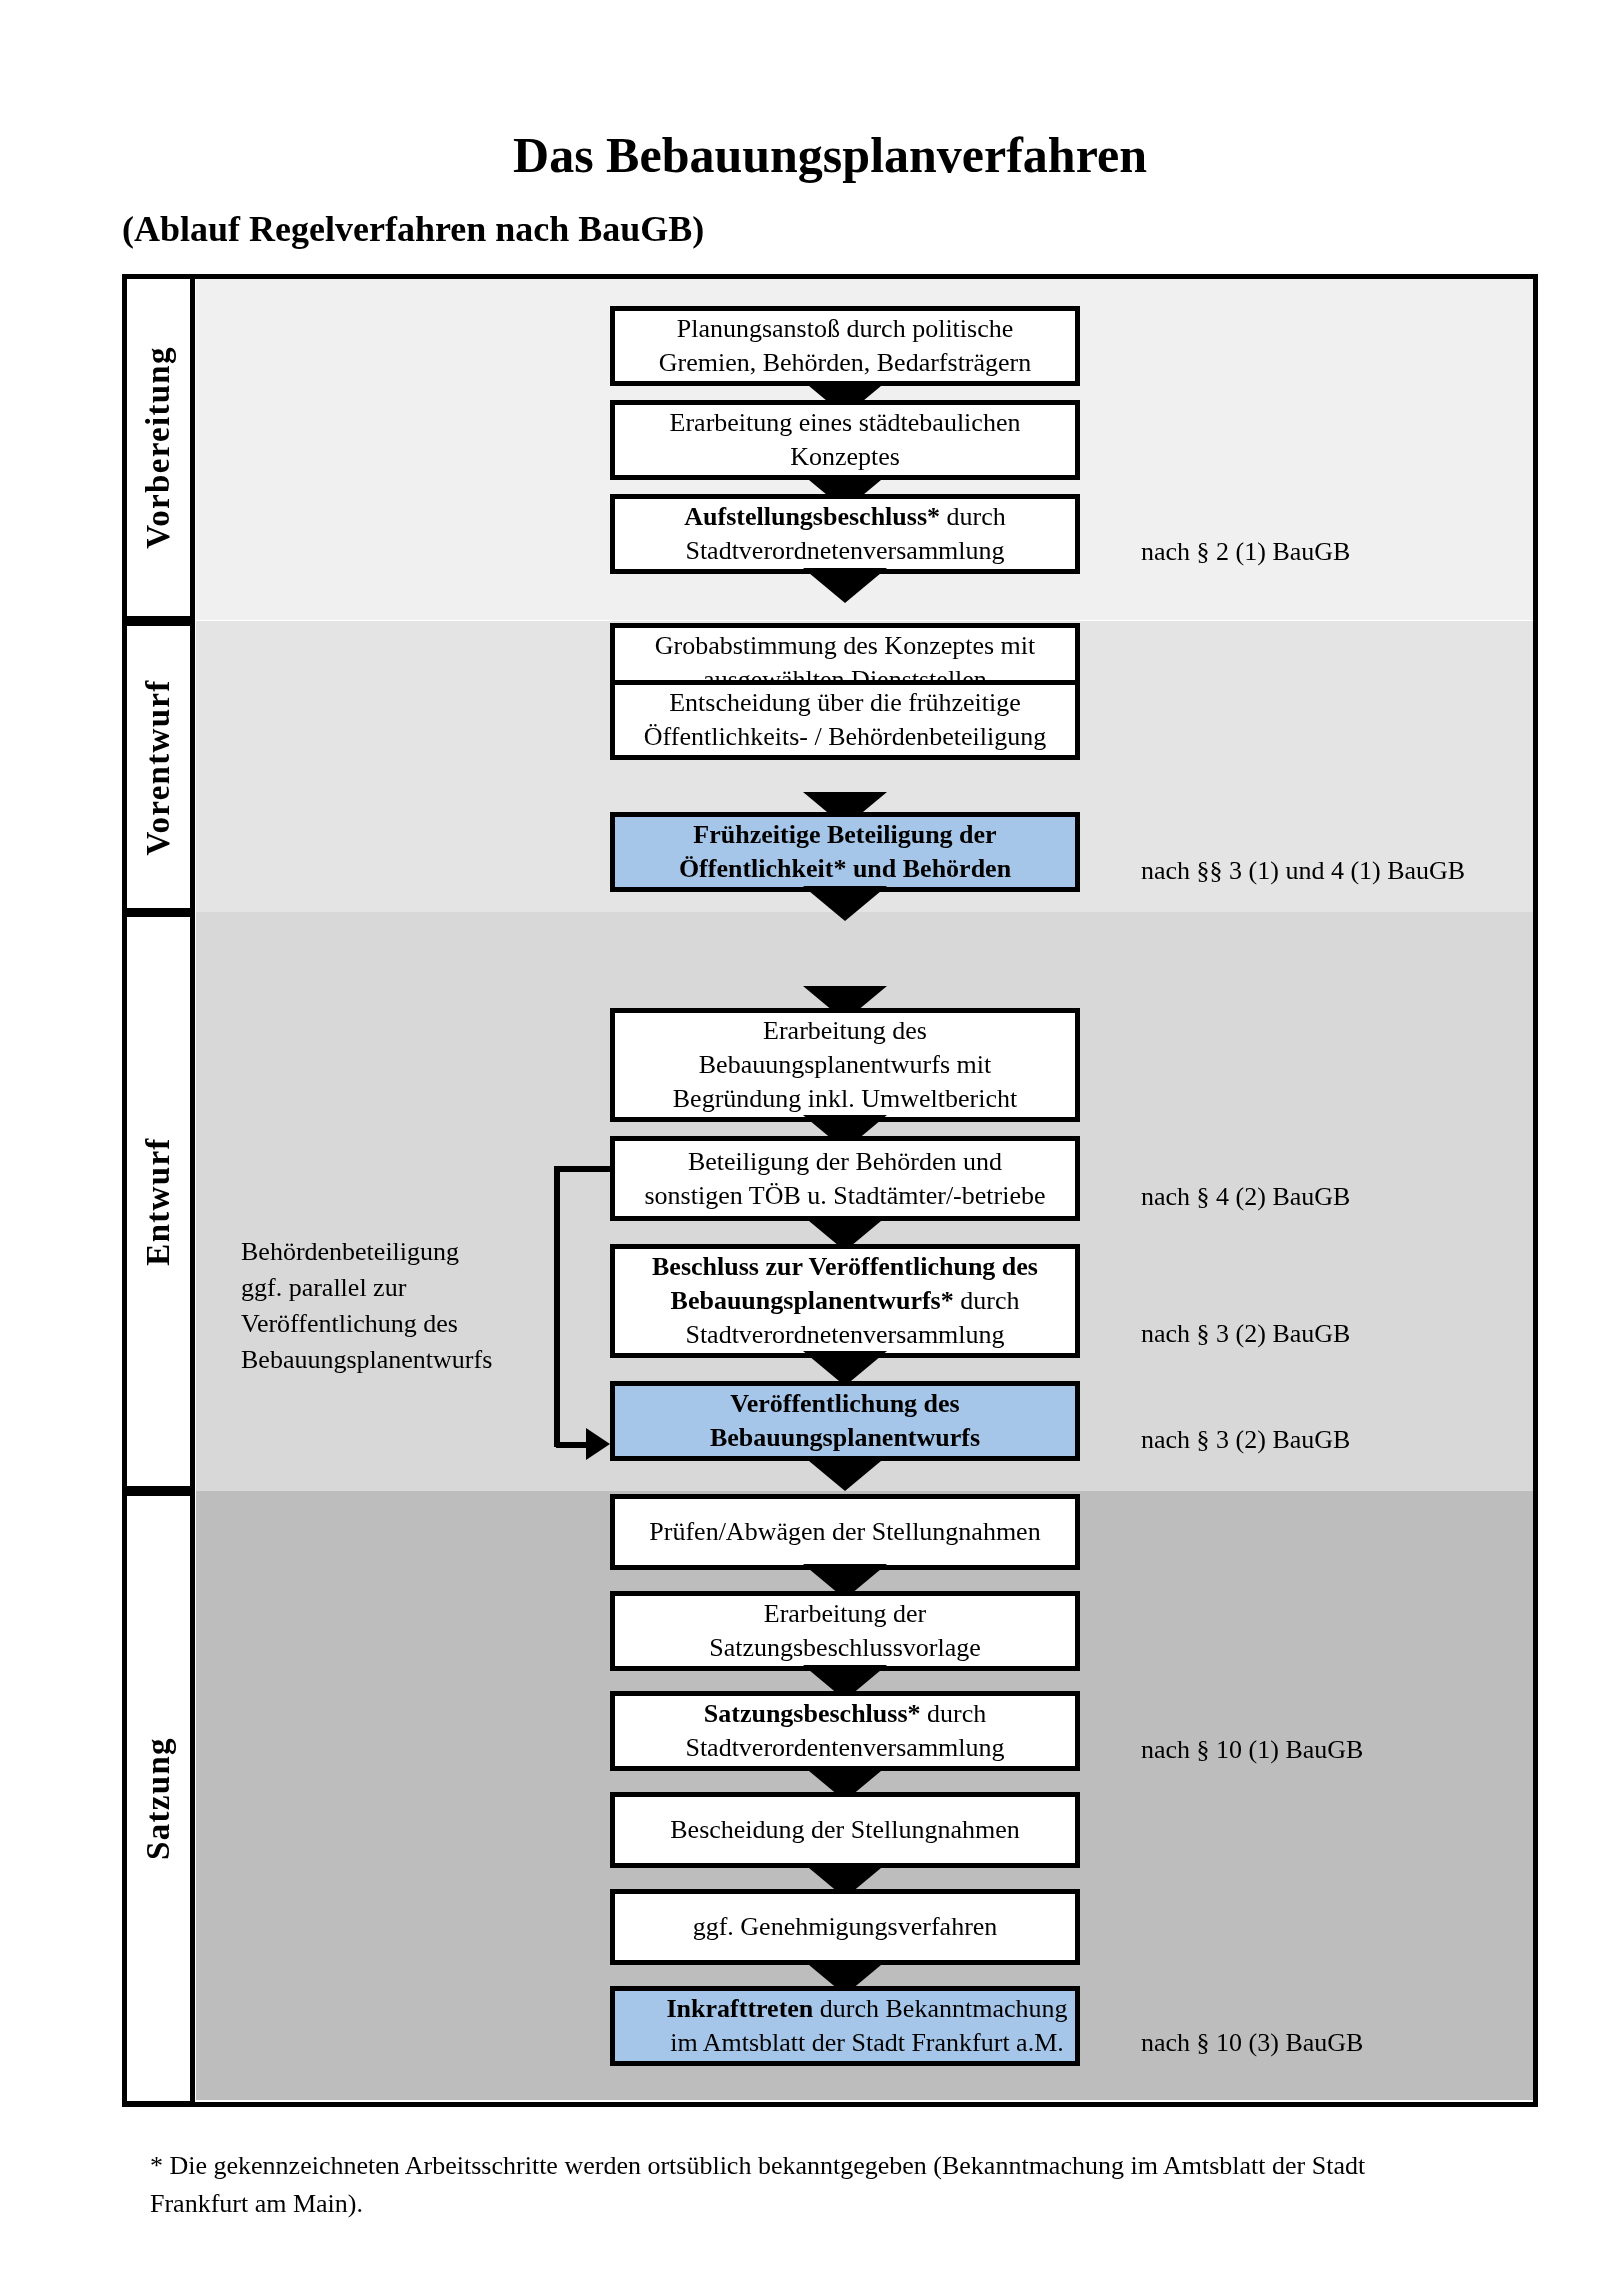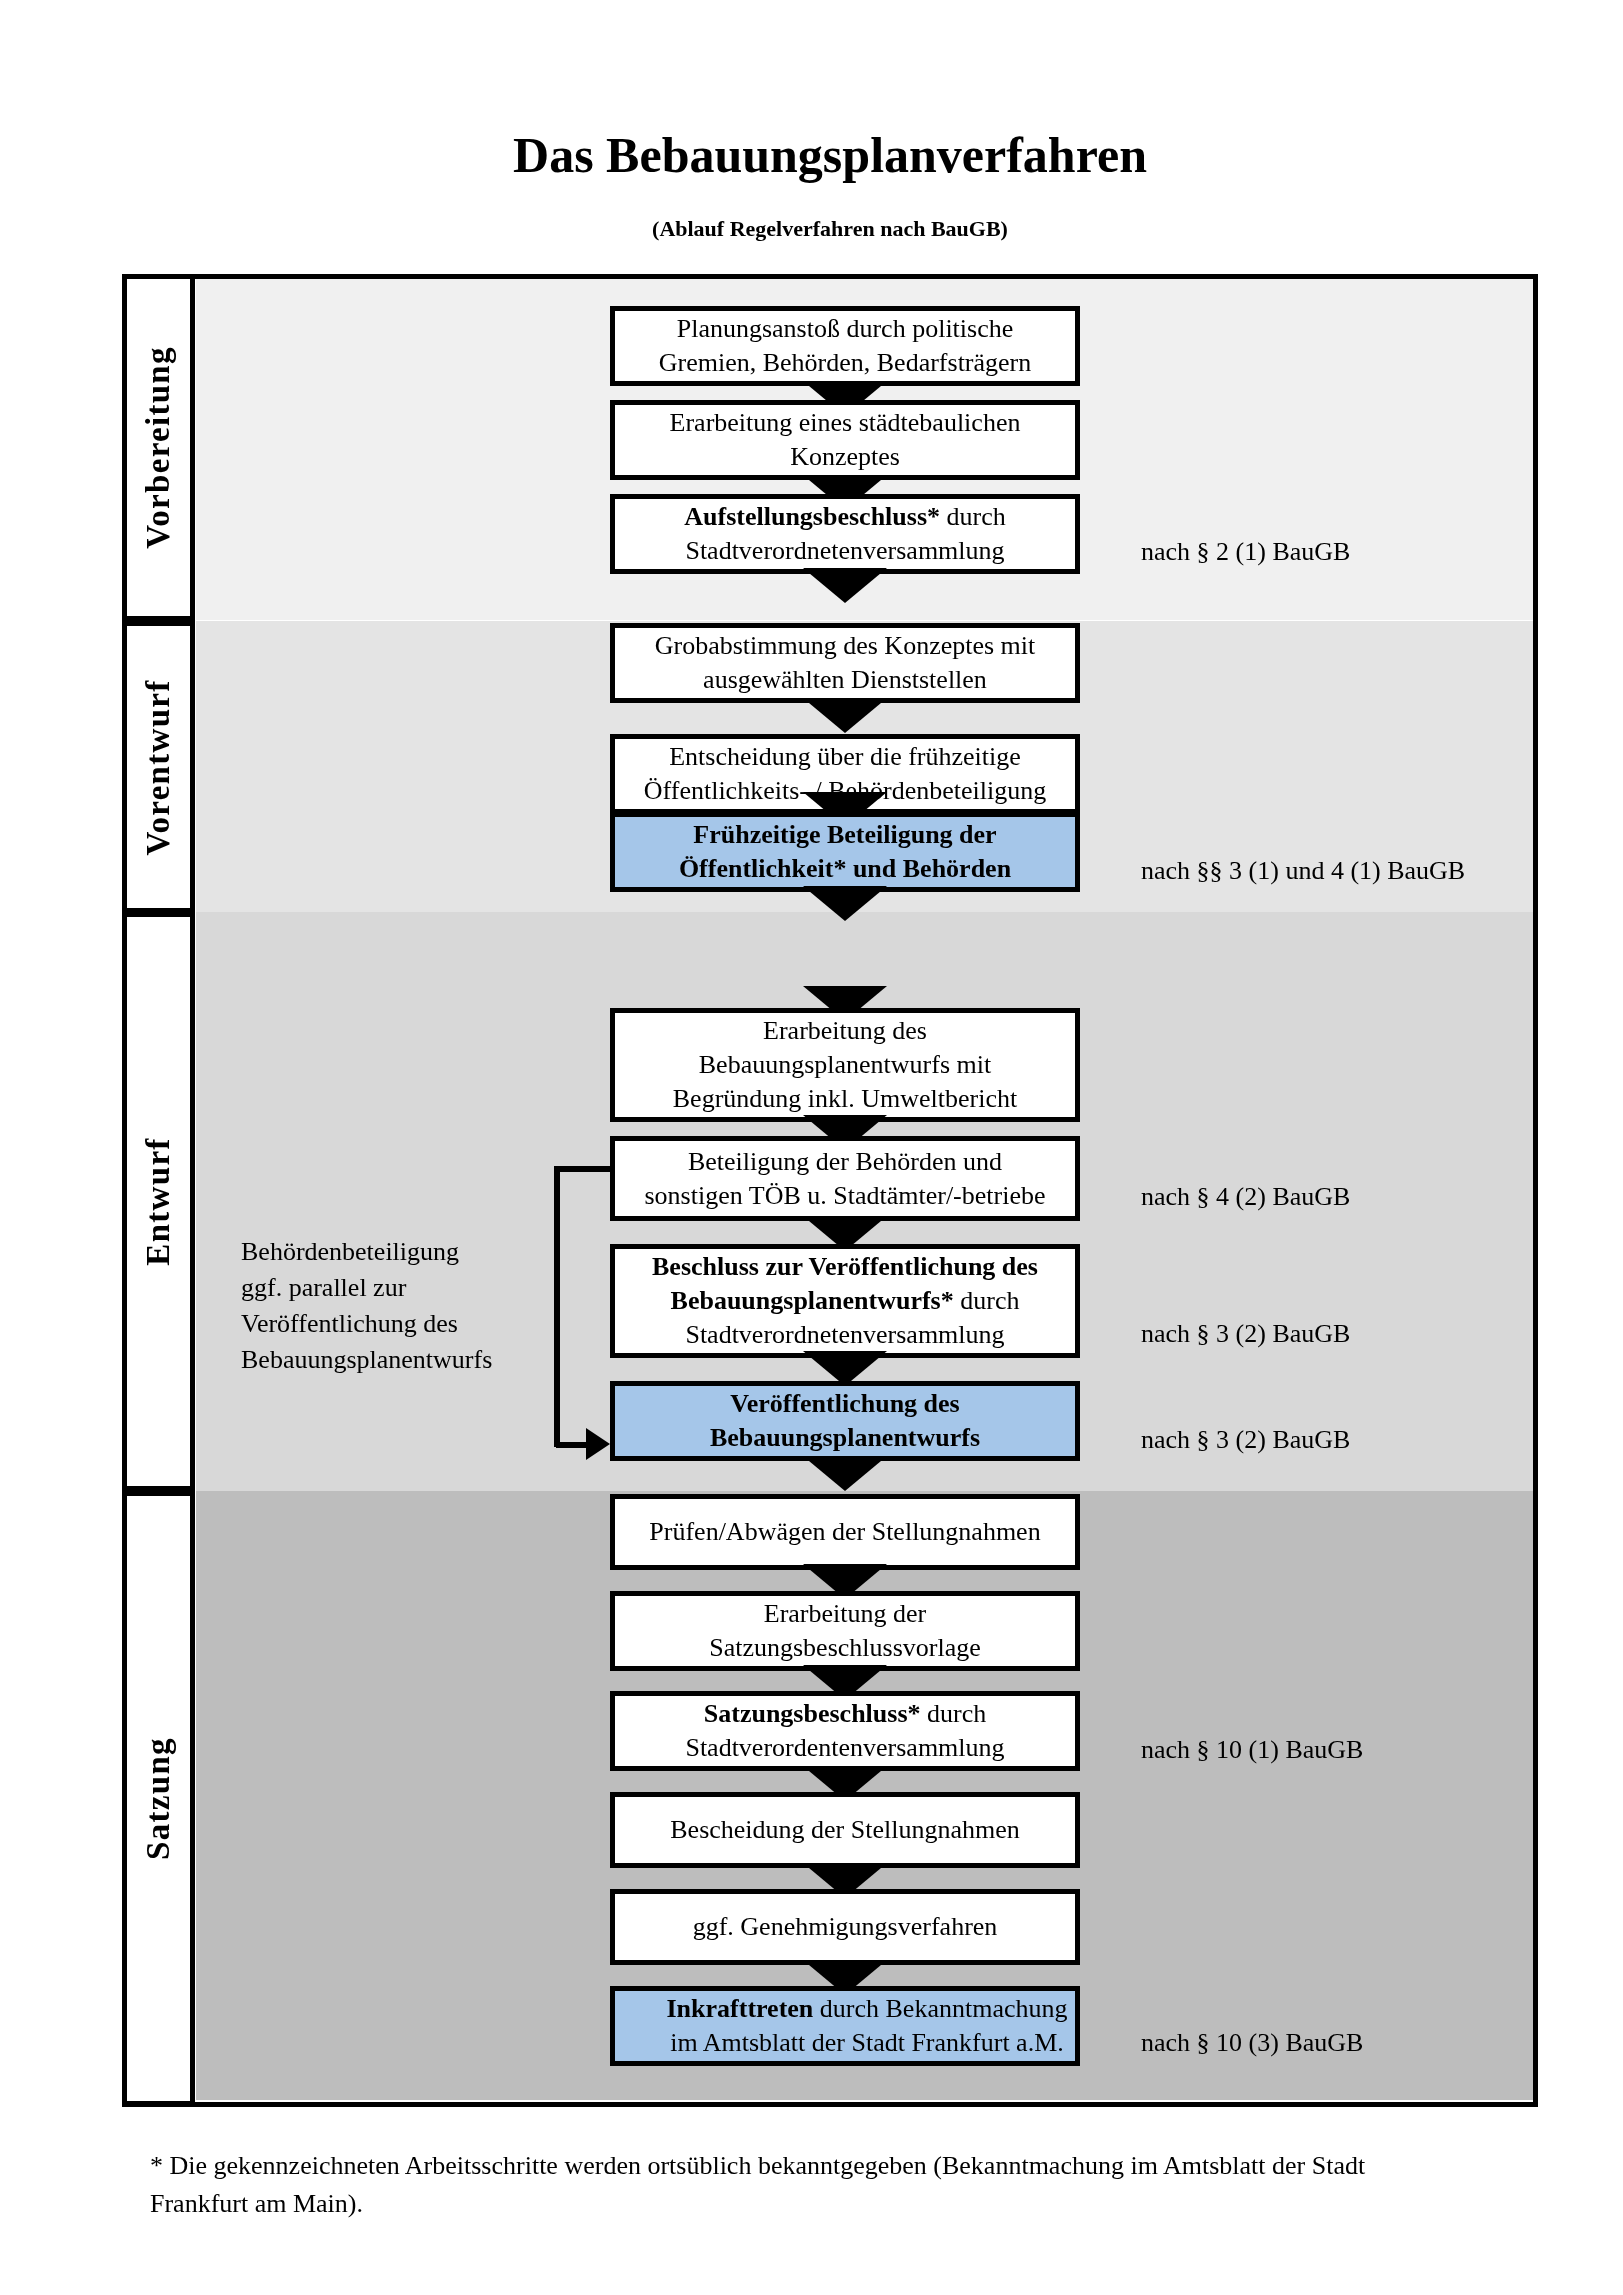--- a/index.html
+++ b/index.html
@@ -3,42 +3,42 @@
 <meta charset="utf-8">
 <style>
   html,body{margin:0;padding:0;background:#ffffff;}
   #stage{
     position:relative;width:1623px;height:2295px;background:#ffffff;
     font-family:Liberation Serif, serif;color:#000;overflow:hidden;margin-left:45px;
   }
   
   .title{position:absolute;left:77px;top:126px;width:1416px;text-align:center;
          font-size:50px;font-weight:bold;}
-  .subtitle{position:absolute;left:77px;top:216px;width:1416px;text-align:center;
-         font-size:22px;font-weight:bold;}
+  .subtitle{position:absolute;left:77px;top:208px;width:1416px;text-align:left;
+         font-size:36px;font-weight:bold;}
   
   .frame{position:absolute;left:77px;top:274px;width:1416px;height:1833px;
          border:5.9px solid #000;box-sizing:border-box;background:#fff;}
   
   .cell{position:absolute;left:77px;width:73px;box-sizing:border-box;
         border:5.9px solid #000;background:#fff;display:flex;align-items:center;justify-content:center;}
   .c1{top:274px;height:347px;} .c2{top:621px;height:292px;}
   .c3{top:912px;height:579px;} .c4{top:1491px;height:615px;}
   .vlabel{transform:rotate(-90deg);white-space:nowrap;font-size:33px;font-weight:bold;letter-spacing:1.3px;}
   
   .section{position:absolute;left:151px;width:1337px;}
   .s1{top:279px;height:341px;} .s2{top:621px;height:292px;}
   .s3{top:912px;height:579px;} .s4{top:1491px;height:609px;}
   
   .box{position:absolute;left:565px;width:470px;box-sizing:border-box;border:5.9px solid #000;
        background:#fff;display:flex;flex-direction:column;justify-content:center;align-items:center;
        text-align:center;font-size:26px;line-height:34px;}
   .bd{font-weight:bold;}
   .b1{top:306px;height:80px;}  .b2{top:400px;height:80px;}  .b3{top:494px;height:80px;}
-  .b4{top:623px;height:80px;}  .b5{top:734px;height:80px;} .b6{top:812px;height:80px;}
+  .b4{top:623px;height:80px;}  .b5{top:680px;height:80px;} .b6{top:812px;height:80px;}
   .b7{top:915px;height:76px;} .b8{top:1008px;height:114px;} .b9{top:1136px;height:85px;}
   .b10{top:1244px;height:114px;}.b11{top:1381px;height:80px;}
   .b12{top:1494px;height:76px;}.b13{top:1591px;height:80px;}.b14{top:1691px;height:80px;}
   .b15{top:1792px;height:76px;}.b16{top:1889px;height:76px;}.b17{top:1986px;height:80px;}
   
   .arrow{position:absolute;left:758px;width:0;height:0;
          border-left:42px solid transparent;border-right:42px solid transparent;
          border-top:35px solid #000;}
   .ar1{top:381px;}  .ar2{top:475px;}  .ar3{top:568px;}
   .ar4{top:698px;} .ar5{top:792px;} .ar6{top:886px;}

